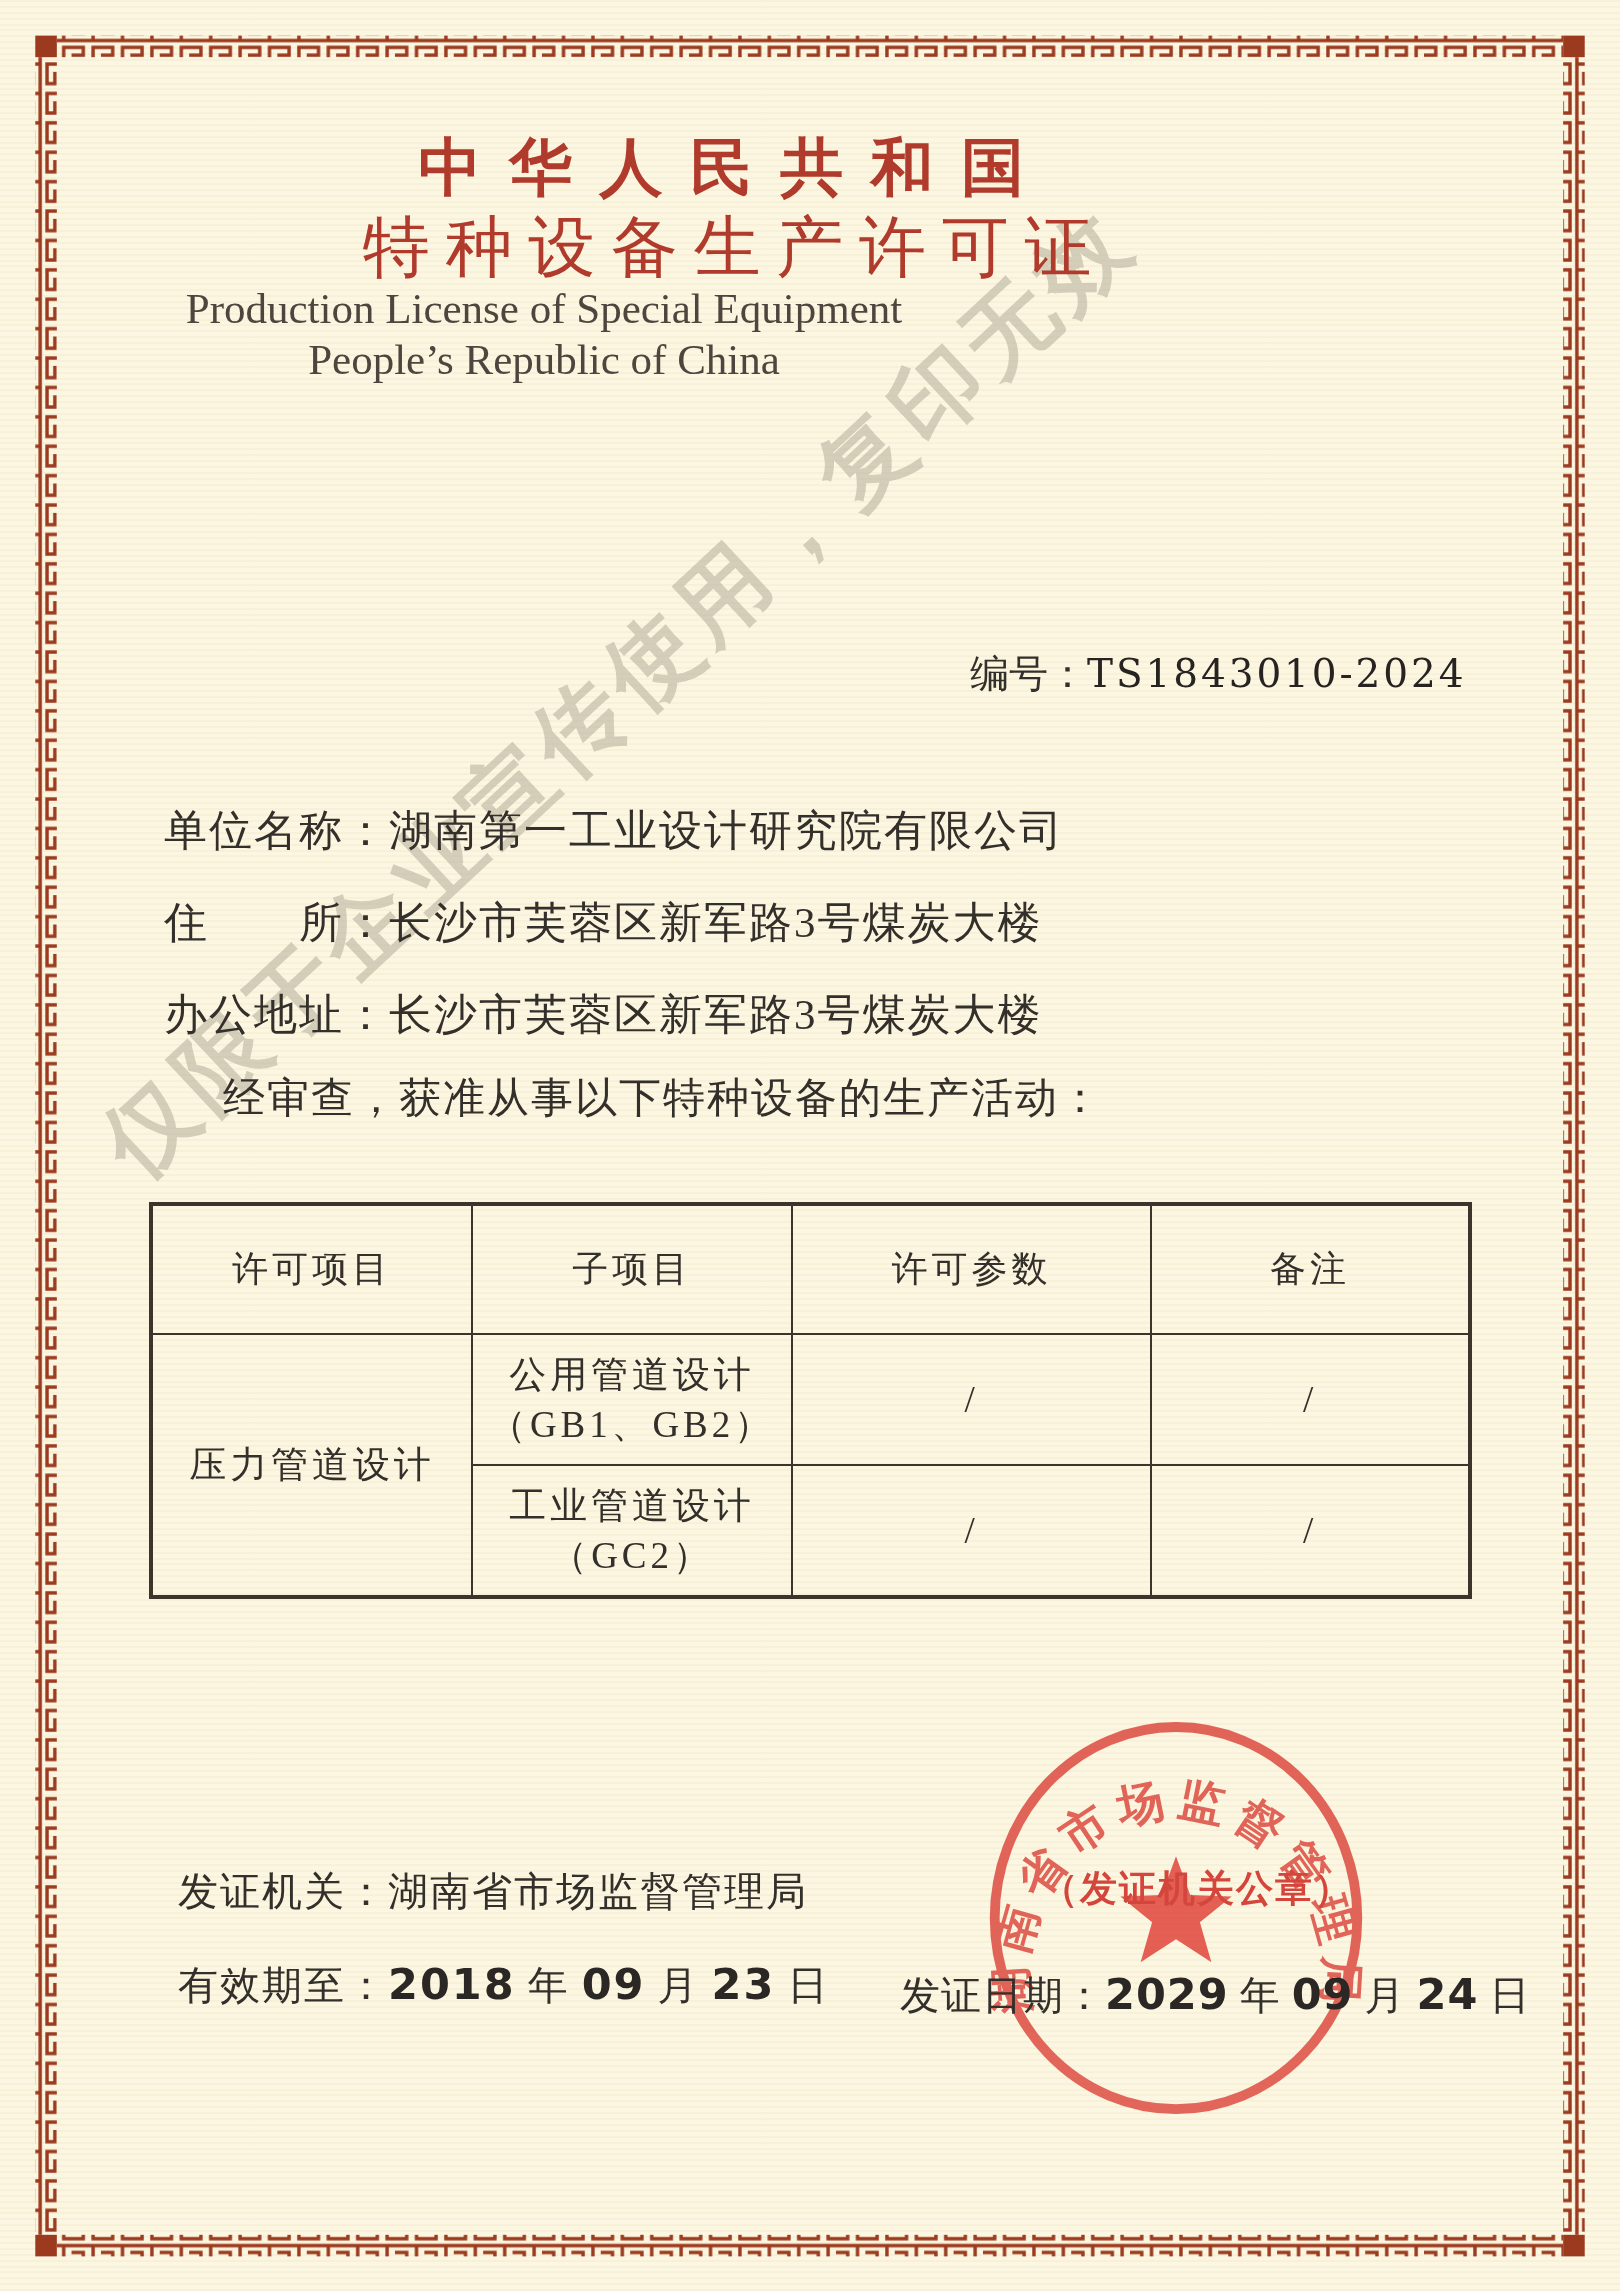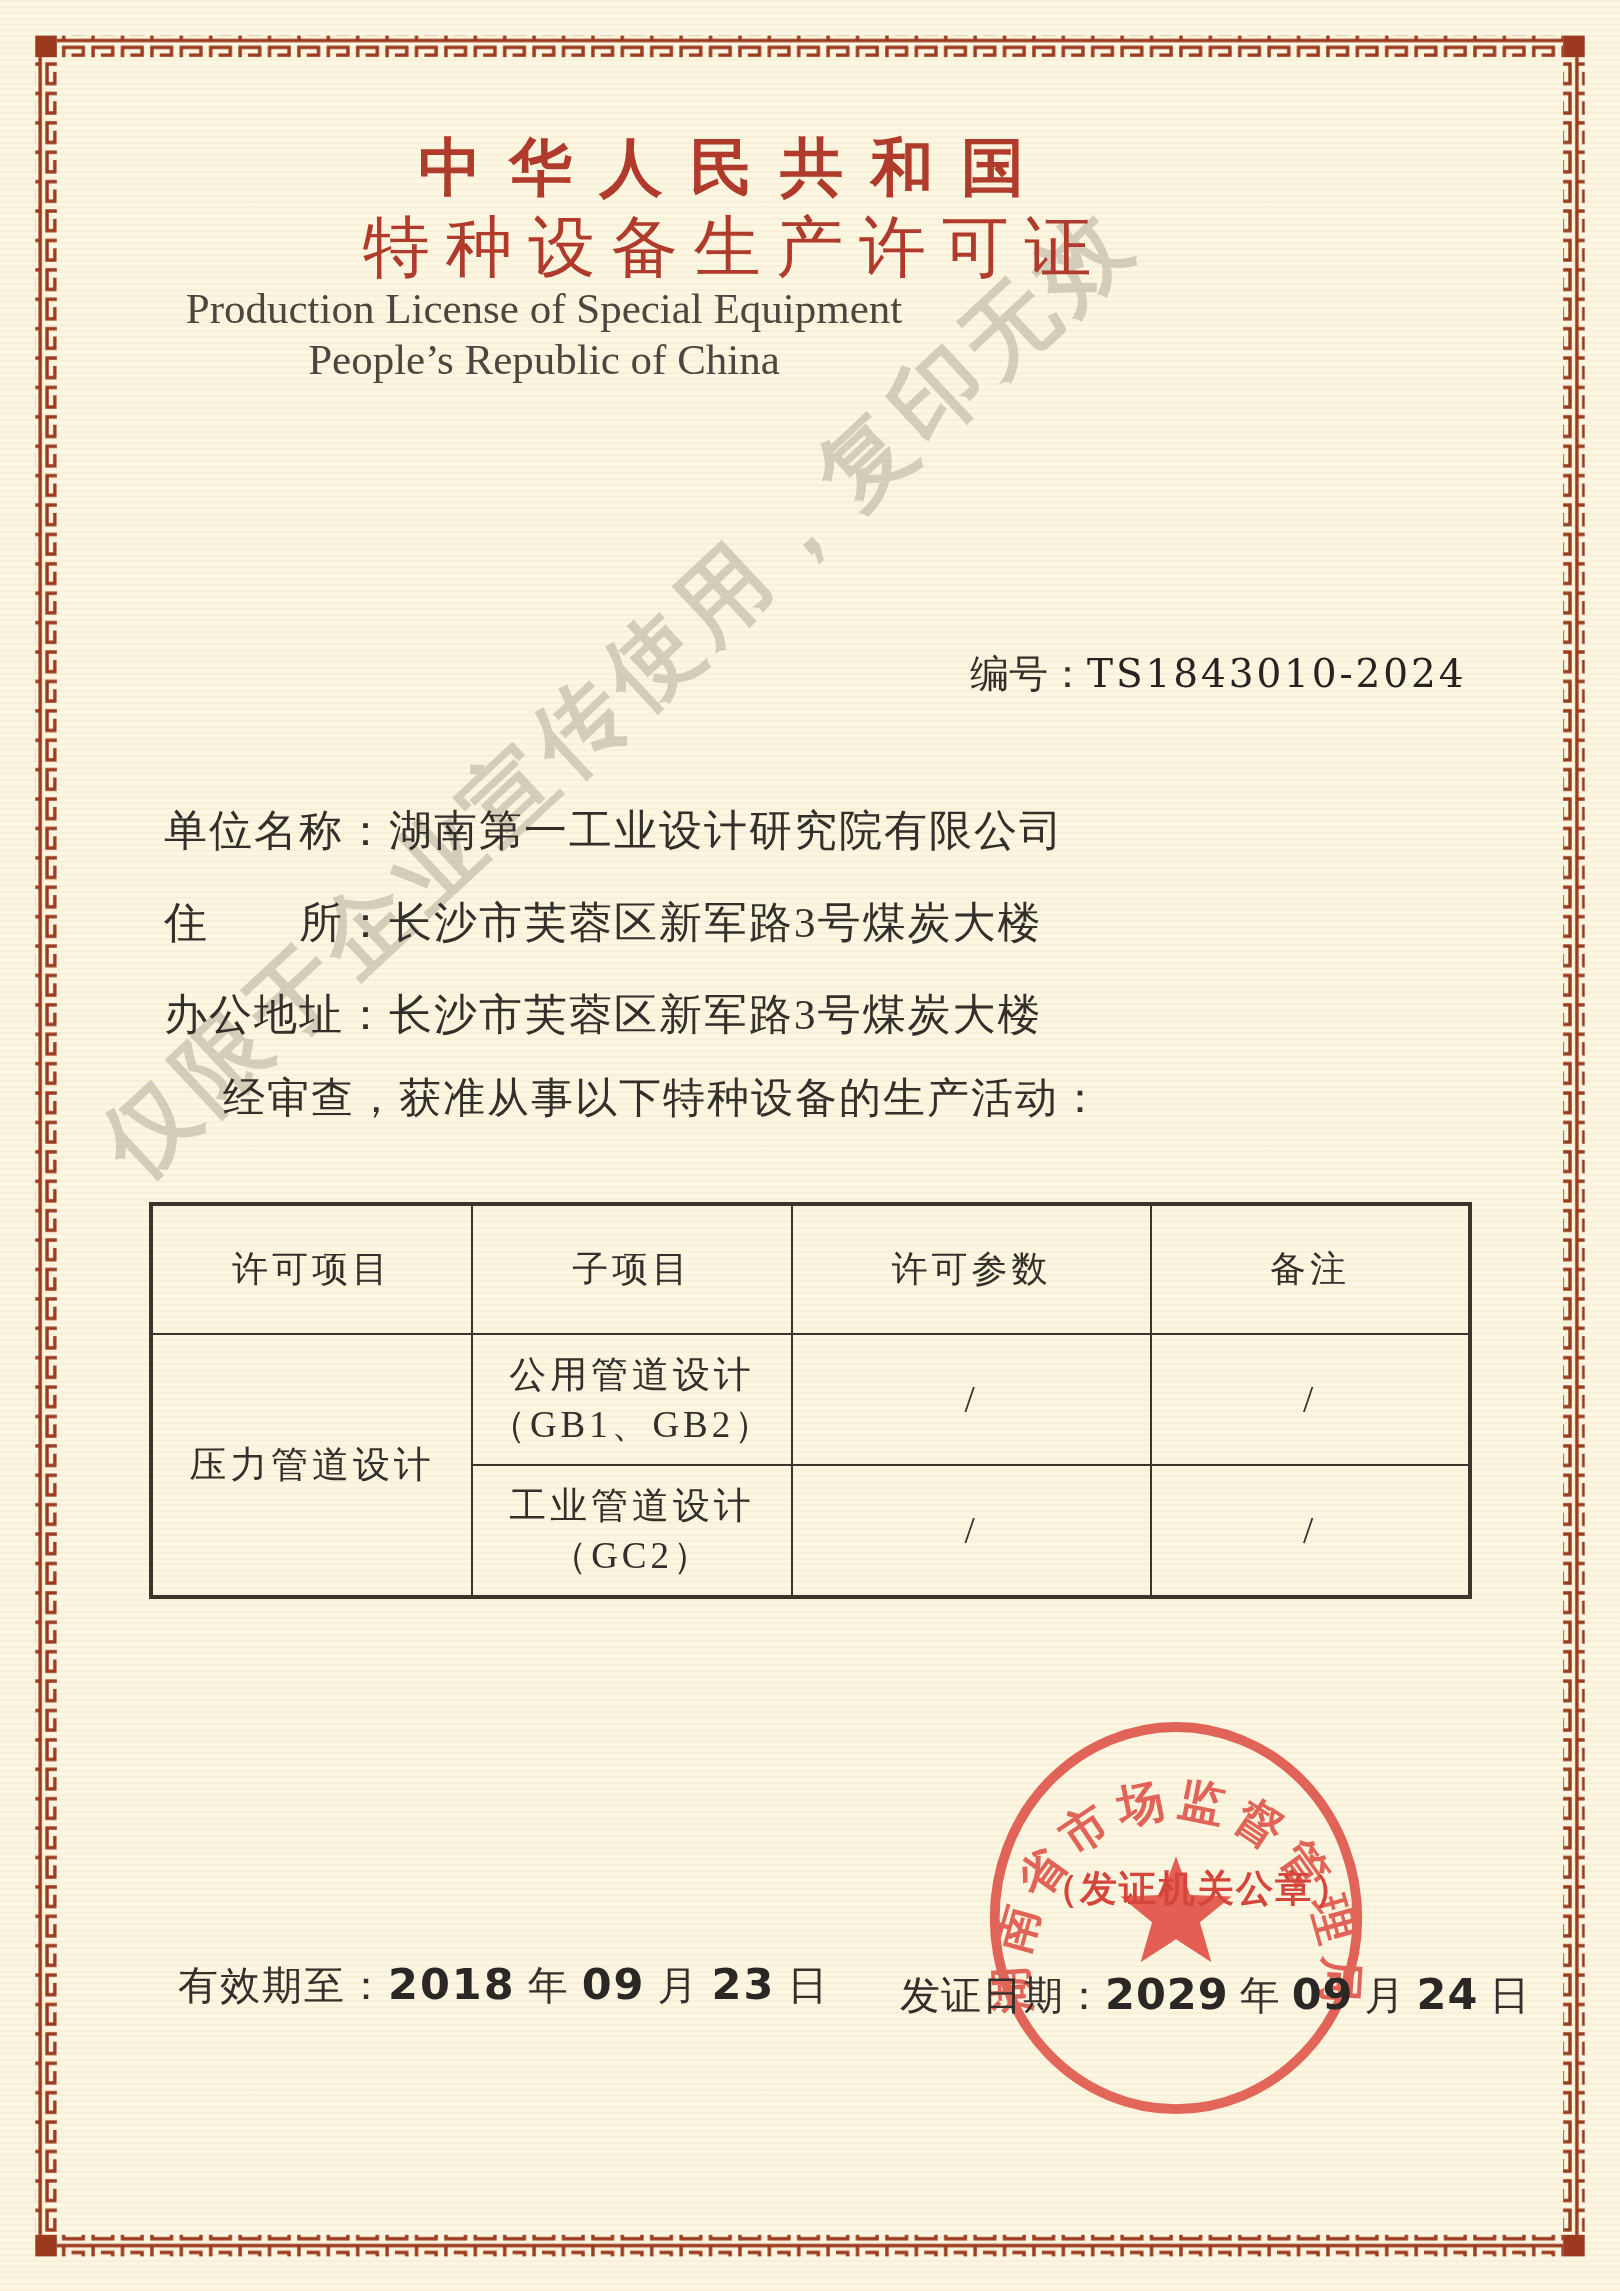--- a/index.html
+++ b/index.html
@@ -165,20 +165,23 @@
     <g opacity="0.82">
       <ellipse cx="200" cy="205" rx="185" ry="195" fill="none" stroke="#DC453C" stroke-width="10"></ellipse>
       <polygon fill="#E03E36" points="200,142 214.5,181.5 256.8,183 224.4,209.3 236.1,250 200,226.5 163.9,250 175.6,209.3 143.2,183 185.5,181.5"></polygon>
       <path id="sealArc" d="M 58 320 A 152 162 0 1 1 342 320" fill="none" stroke="none"></path>
       <text font-size="47" fill="#DC453C" letter-spacing="10" font-weight="bold" font-family="Liberation Serif, serif">
         <textPath href="#sealArc" startOffset="50%" text-anchor="middle">湖南省市场监督管理局</textPath>
       </text>
     </g>
   </svg>
 
+  <div class="abs issuer-line">
+    <span>发证机关：</span><span>湖南省市场监督管理局</span>
+  </div>
 
   <div class="abs seal-note">（发证机关公章）</div>
 
   <div class="abs valid-line">
     <span>有效期至：</span><span class="datenum">2018</span>
     <span>年</span>
     <span class="datenum">09</span>
     <span>月</span>
     <span class="datenum">23</span>
     <span>日</span>

